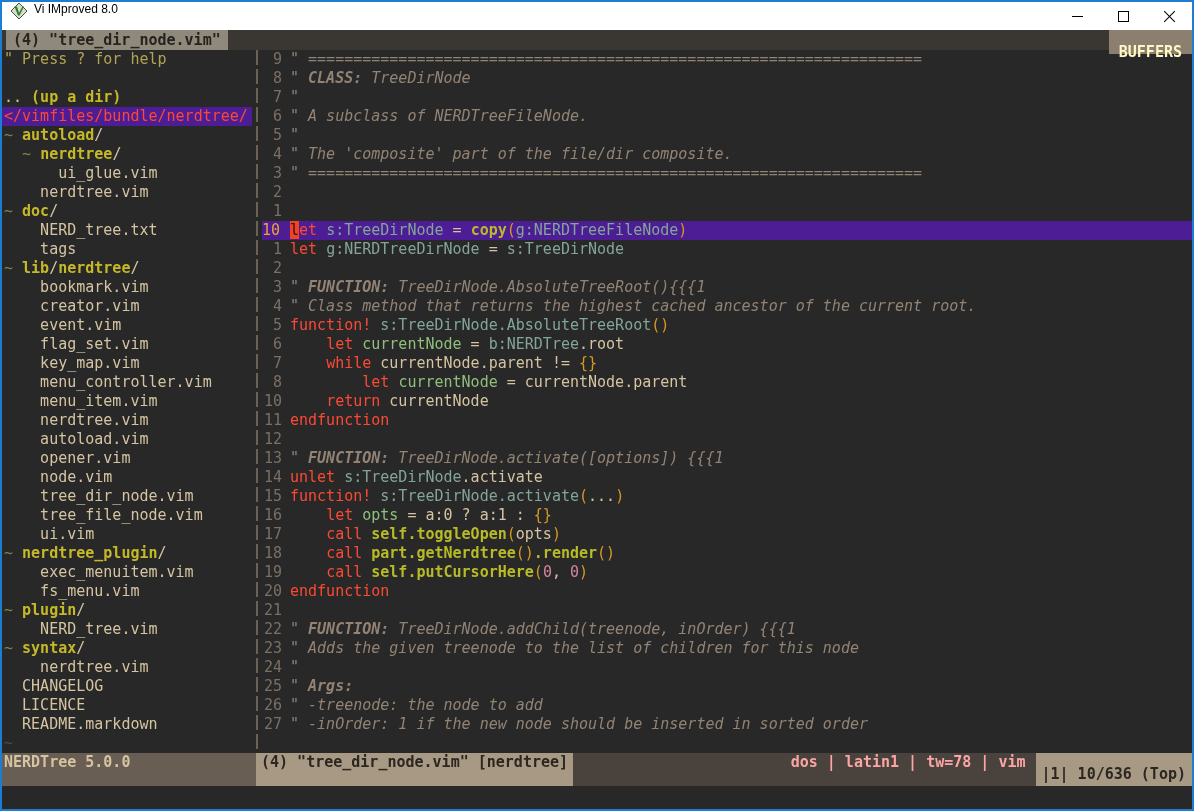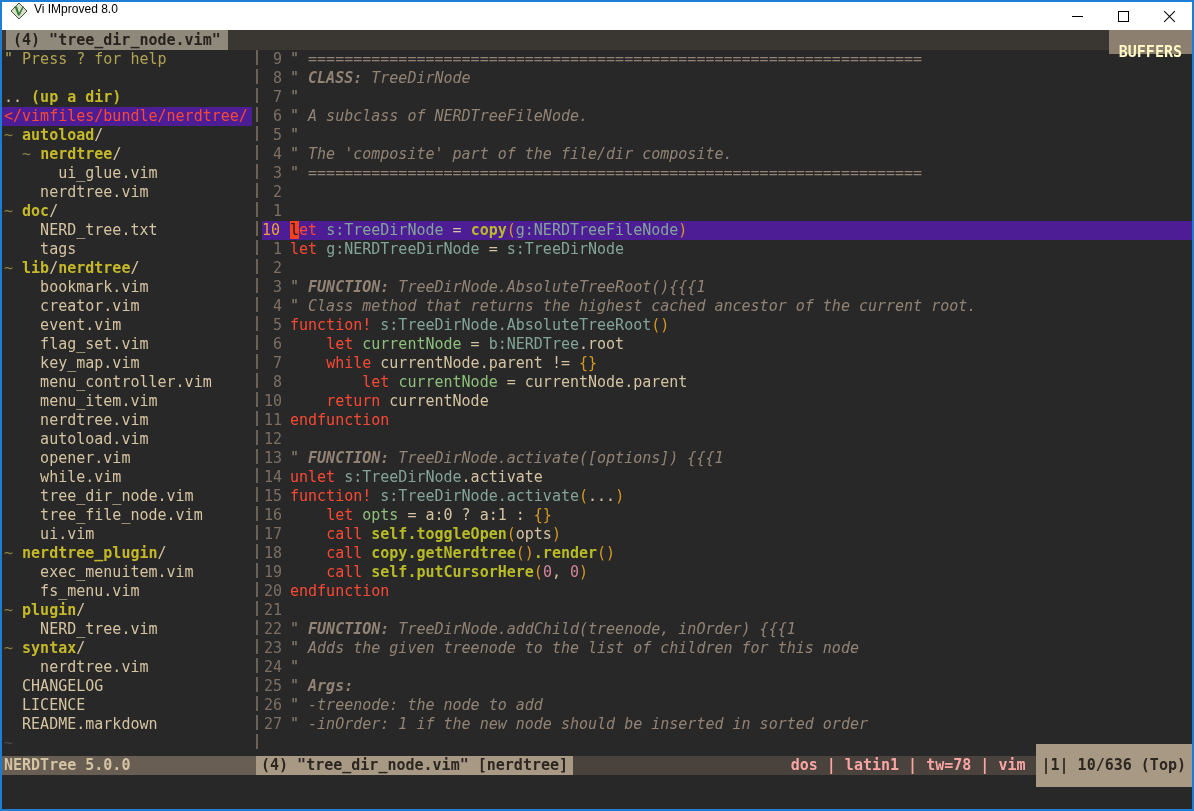--- a/index.html
+++ b/index.html
@@ -47,21 +47,21 @@
   .s-pa{color:#d79921;}
   .s-nu{color:#d3869b;}
   .s-tx{color:#d5c4a1;}
   .s-cur{background:#f3421f;color:#2c1510;}
   .s-help{color:#b3a453;}
   .s-dir{color:#c5b928;font-weight:bold;}
   .s-tre{color:#8a8243;}
   .s-red{color:#fb4934;}
   .s-eob{color:#504945;}
   
-  .statusline{height:24px;display:flex;line-height:19px;font-weight:bold;white-space:pre;align-items:center;}
+  .statusline{height:33px;display:flex;line-height:19px;font-weight:bold;white-space:pre;}
   .sl-nerdtree{width:254px;background:#685e54;color:#d5c4a1;padding-left:2px;box-sizing:border-box;}
   .sl-file{background:#a89984;color:#2c2621;padding:0 5px;}
   .sl-mid{flex:1;background:#49423d;color:#fca5a5;text-align:right;padding-right:10px;}
   .sl-ruler{background:#a89984;color:#2c2621;padding:12px 6px;}
   .cmdline{height:37px;background:#282828;}
 </style>
 </head>
 <body>
 
 <div class="window">
@@ -110,21 +110,21 @@
           <div class="row"><span class="s-tx">    bookmark.vim</span></div>
           <div class="row"><span class="s-tx">    creator.vim</span></div>
           <div class="row"><span class="s-tx">    event.vim</span></div>
           <div class="row"><span class="s-tx">    flag_set.vim</span></div>
           <div class="row"><span class="s-tx">    key_map.vim</span></div>
           <div class="row"><span class="s-tx">    menu_controller.vim</span></div>
           <div class="row"><span class="s-tx">    menu_item.vim</span></div>
           <div class="row"><span class="s-tx">    nerdtree.vim</span></div>
           <div class="row"><span class="s-tx">    autoload.vim</span></div>
           <div class="row"><span class="s-tx">    opener.vim</span></div>
-          <div class="row"><span class="s-tx">    while.vim</span></div>
+          <div class="row"><span class="s-tx">    node.vim</span></div>
           <div class="row"><span class="s-tx">    tree_dir_node.vim</span></div>
           <div class="row"><span class="s-tx">    tree_file_node.vim</span></div>
           <div class="row"><span class="s-tx">    ui.vim</span></div>
           <div class="row"><span class="s-tre">~ </span><span class="s-dir">nerdtree_plugin</span><span class="s-tx">/</span></div>
           <div class="row"><span class="s-tx">    exec_menuitem.vim</span></div>
           <div class="row"><span class="s-tx">    fs_menu.vim</span></div>
           <div class="row"><span class="s-tre">~ </span><span class="s-dir">plugin</span><span class="s-tx">/</span></div>
           <div class="row"><span class="s-tx">    NERD_tree.vim</span></div>
           <div class="row"><span class="s-tre">~ </span><span class="s-dir">syntax</span><span class="s-tx">/</span></div>
           <div class="row"><span class="s-tx">    nerdtree.vim</span></div>
@@ -156,21 +156,21 @@
           <div class="row"><span class="num">7</span><span><span class="s-tx">    </span><span class="s-kw">while</span><span class="s-tx"> currentNode.parent != </span><span class="s-pa">{}</span></span></div>
           <div class="row"><span class="num">8</span><span><span class="s-tx">        </span><span class="s-kw">let</span><span class="s-tx"> </span><span class="s-lv">currentNode</span><span class="s-tx"> = currentNode.parent</span></span></div>
           <div class="row"><span class="num">10</span><span><span class="s-tx">    </span><span class="s-kw">return</span><span class="s-tx"> currentNode</span></span></div>
           <div class="row"><span class="num">11</span><span><span class="s-kw">endfunction</span></span></div>
           <div class="row"><span class="num">12</span><span></span></div>
           <div class="row"><span class="num">13</span><span><span class="s-cm">" </span><span class="s-cmb">FUNCTION:</span><span class="s-cm"> TreeDirNode.activate([options]) {{{1</span></span></div>
           <div class="row"><span class="num">14</span><span><span class="s-kw">unlet</span><span class="s-tx"> </span><span class="s-id">s:TreeDirNode</span><span class="s-tx">.activate</span></span></div>
           <div class="row"><span class="num">15</span><span><span class="s-kw">function!</span><span class="s-tx"> </span><span class="s-id">s:TreeDirNode.activate</span><span class="s-pa">(</span><span class="s-tx">...</span><span class="s-pa">)</span></span></div>
           <div class="row"><span class="num">16</span><span><span class="s-tx">    </span><span class="s-kw">let</span><span class="s-tx"> </span><span class="s-lv">opts</span><span class="s-tx"> = a:0 ? a:1 : </span><span class="s-pa">{}</span></span></div>
           <div class="row"><span class="num">17</span><span><span class="s-tx">    </span><span class="s-kw">call</span><span class="s-tx"> </span><span class="s-fn">self.toggleOpen</span><span class="s-pa">(</span><span class="s-tx">opts</span><span class="s-pa">)</span></span></div>
-          <div class="row"><span class="num">18</span><span><span class="s-tx">    </span><span class="s-kw">call</span><span class="s-tx"> </span><span class="s-fn">copy.getNerdtree</span><span class="s-pa">()</span><span class="s-fn">.render</span><span class="s-pa">()</span></span></div>
+          <div class="row"><span class="num">18</span><span><span class="s-tx">    </span><span class="s-kw">call</span><span class="s-tx"> </span><span class="s-fn">part.getNerdtree</span><span class="s-pa">()</span><span class="s-fn">.render</span><span class="s-pa">()</span></span></div>
           <div class="row"><span class="num">19</span><span><span class="s-tx">    </span><span class="s-kw">call</span><span class="s-tx"> </span><span class="s-fn">self.putCursorHere</span><span class="s-pa">(</span><span class="s-nu">0</span><span class="s-tx">, </span><span class="s-nu">0</span><span class="s-pa">)</span></span></div>
           <div class="row"><span class="num">20</span><span><span class="s-kw">endfunction</span></span></div>
           <div class="row"><span class="num">21</span><span></span></div>
           <div class="row"><span class="num">22</span><span><span class="s-cm">" </span><span class="s-cmb">FUNCTION:</span><span class="s-cm"> TreeDirNode.addChild(treenode, inOrder) {{{1</span></span></div>
           <div class="row"><span class="num">23</span><span><span class="s-cm">" Adds the given treenode to the list of children for this node</span></span></div>
           <div class="row"><span class="num">24</span><span><span class="s-cm">"</span></span></div>
           <div class="row"><span class="num">25</span><span><span class="s-cm">" </span><span class="s-cmb">Args:</span></span></div>
           <div class="row"><span class="num">26</span><span><span class="s-cm">" -treenode: the node to add</span></span></div>
           <div class="row"><span class="num">27</span><span><span class="s-cm">" -inOrder: 1 if the new node should be inserted in sorted order</span></span></div>
         </div>

